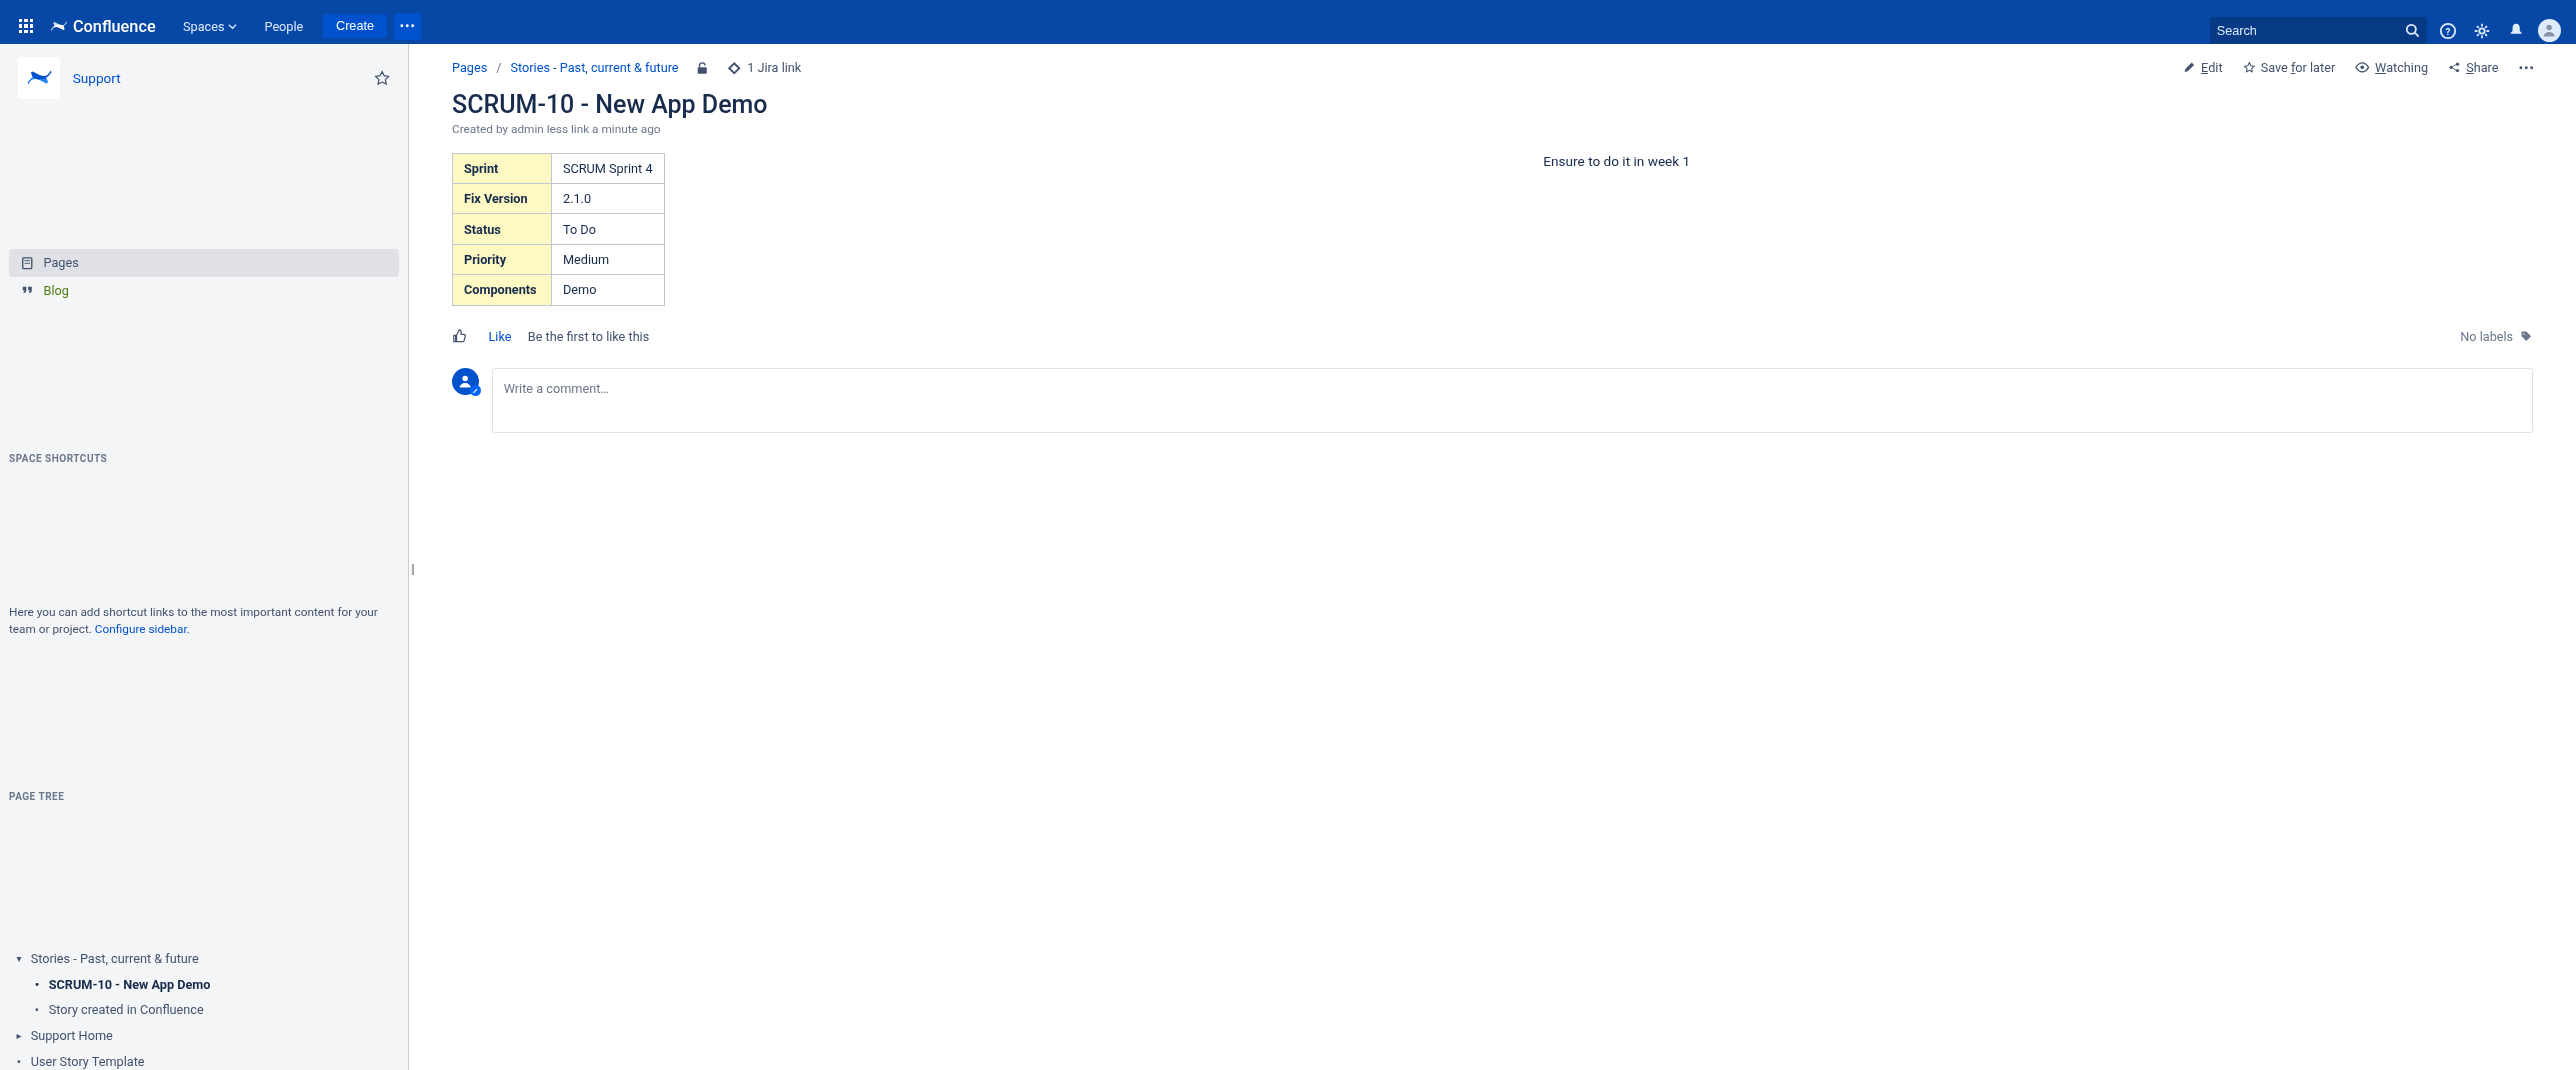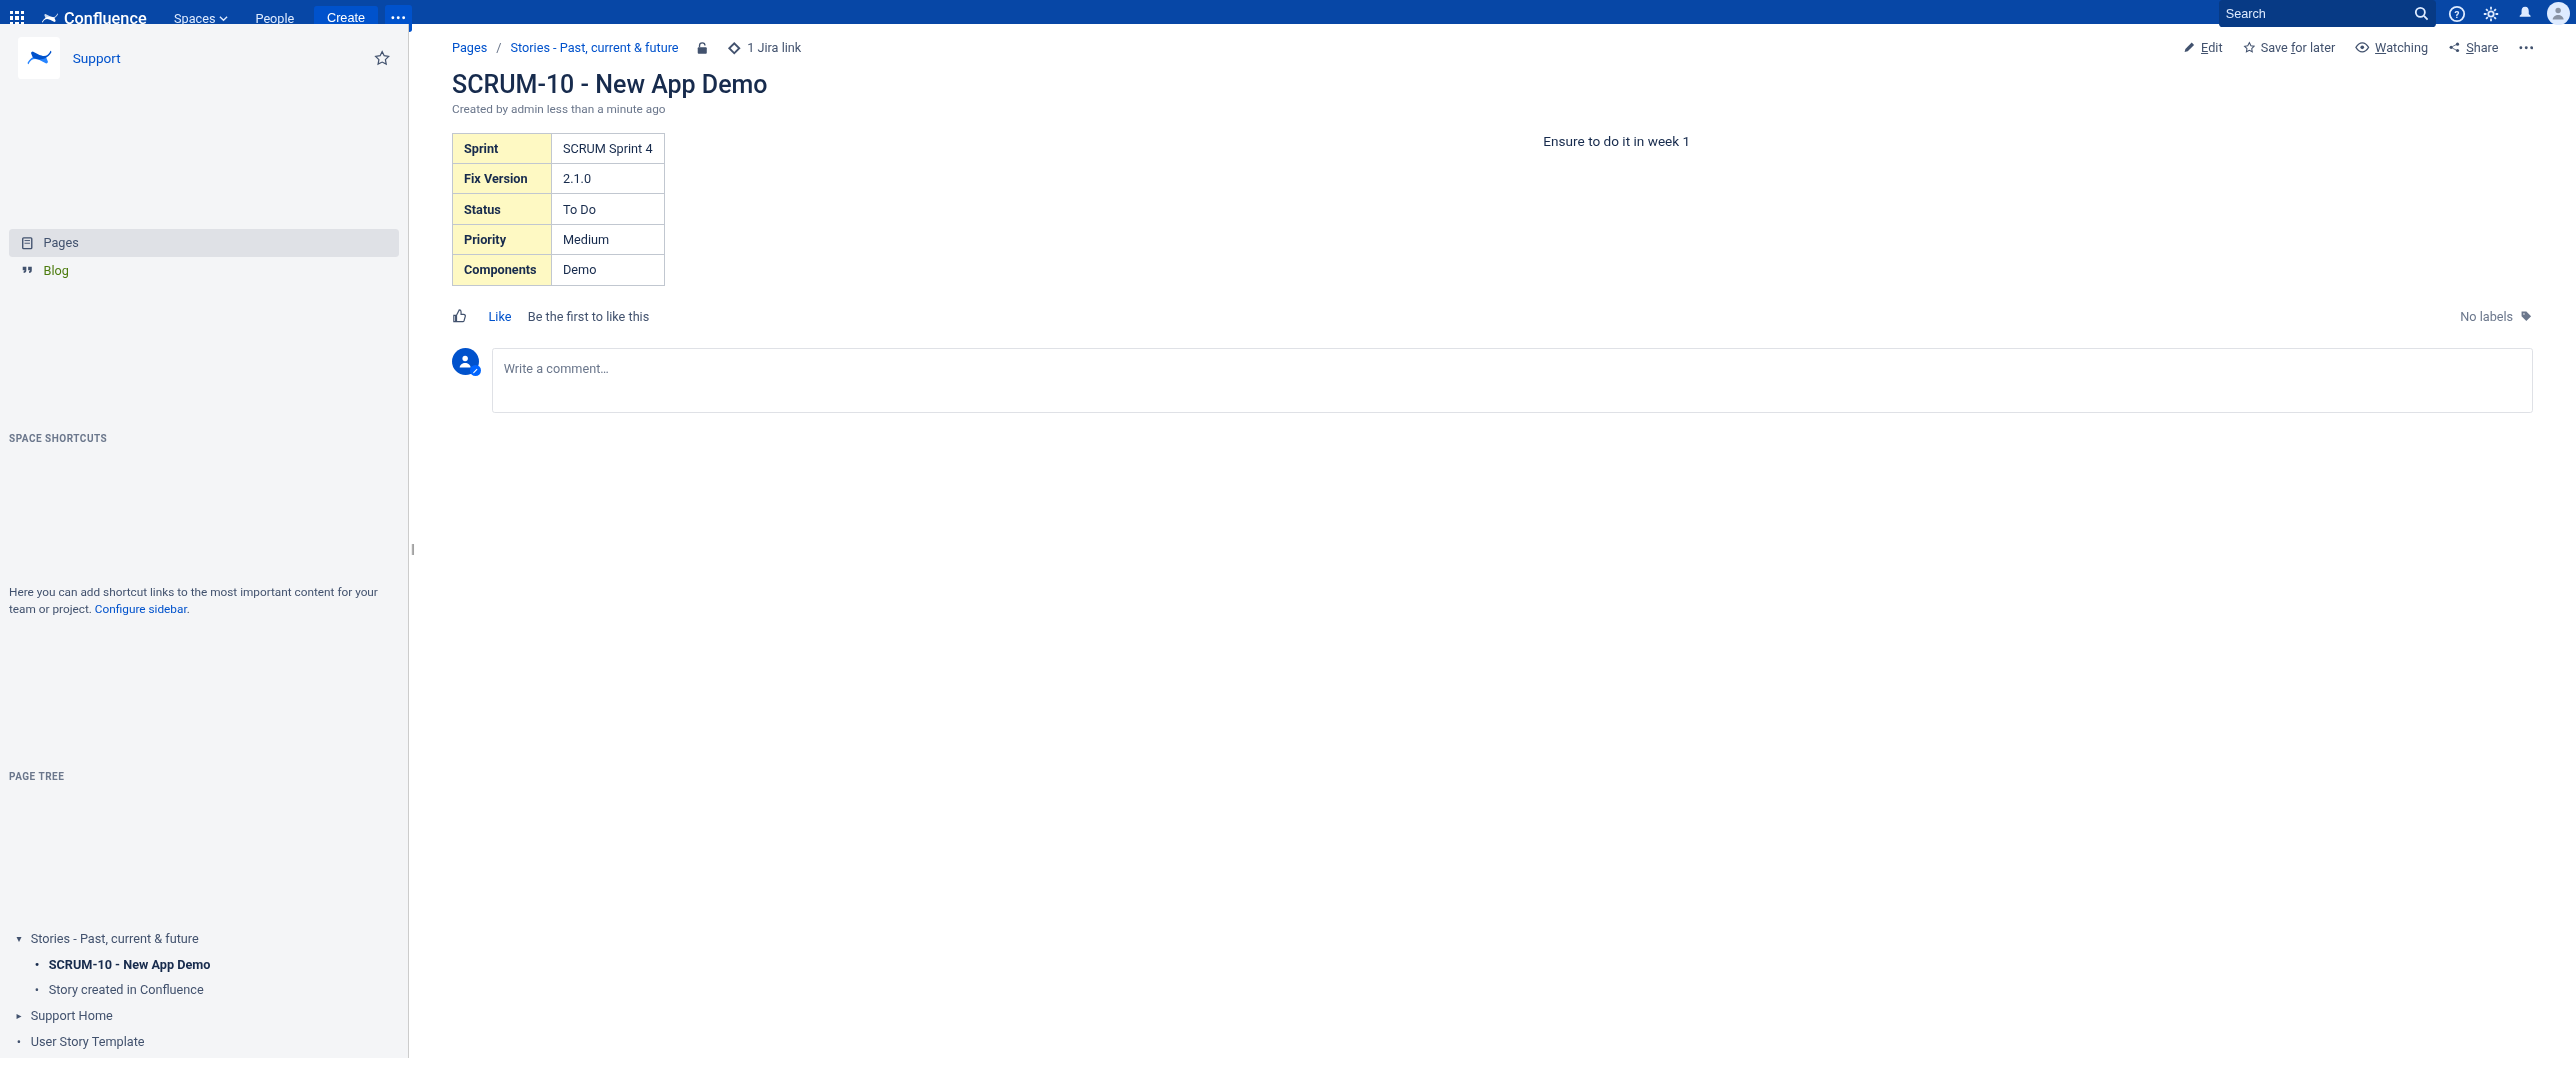--- a/index.html
+++ b/index.html
@@ -1,20 +1,20 @@
 <!DOCTYPE html>
 <html style="font-size:14.5px"><head>
 <meta charset="utf-8">
 <style>
 * { box-sizing: border-box; margin: 0; padding: 0; }
 body { font-family: -apple-system, BlinkMacSystemFont, "Segoe UI", Roboto, sans-serif; font-size: 12.7px; color: #172B4D; background: #fff; }
 a { text-decoration: none; }
 
 
-.topnav { background: #0747A6; height: 24px; display: flex; align-items: flex-start; padding: 0 6px; color: #fff; }
+.topnav { background: #0747A6; height: 44px; display: flex; align-items: flex-end; padding: 0 15px; color: #fff; }
 .topnav-left { display: flex; align-items: center; gap: 5.4px; }
 .app-switcher { width: 22px; height: 22px; display: flex; align-items: center; justify-content: center; cursor: pointer; }
 .dots9 { display: grid; grid-template-columns: repeat(3,3.6px); grid-template-rows: repeat(3,3.6px); gap: 1.8px; }
 .dots9 span { background: #fff; width:3.6px; height:3.6px; }
 .logo { display: flex; align-items: center; gap: 5.4px; margin-left: 7.2px; margin-right: 11px; cursor: pointer; }
 .logo-text { font-size: 16.3px; font-weight: 500; }
 .nav-item { padding: 0 11px; height: 36px; display: flex; align-items: center; gap: 3.6px; cursor: pointer; color: #DEEBFF; }
 .btn-create { background: #0052CC; border: none; color: #fff; padding: 5.4px 12.7px; border-radius: 2.7px; font-size: 12.7px; font-weight: 500; cursor: pointer; margin-left: 3.6px; }
 .btn-more { background: #0052CC; border:none; color:#fff; width:27px; height:27px; border-radius:2.7px; margin-left:1.8px; cursor:pointer; display:flex;align-items:center;justify-content:center;}
 .topnav-right { margin-left: auto; display: flex; align-items: center; gap: 9px; }
@@ -267,21 +267,21 @@
         <div class="page-action">
           <svg width="14.5" height="3.6" viewBox="0 0 16 4">
               <circle cx="2" cy="2" r="1.6" fill="#42526E"></circle>
               <circle cx="8" cy="2" r="1.6" fill="#42526E"></circle>
               <circle cx="14" cy="2" r="1.6" fill="#42526E"></circle>
             </svg>
         </div>
       </div>
     </div>
     <h1 class="page-title">SCRUM-10 - New App Demo</h1>
-    <div class="page-meta">Created by admin less than a minute ago</div>
+    <div class="page-meta">Created by admin less link a minute ago</div>
 
     <div class="body-row">
       <table class="info-table">
         <tbody>
             <tr>
               <th>Sprint</th>
               <td>SCRUM Sprint 4</td>
             </tr>
         <tr>
               <th>Fix Version</th>

